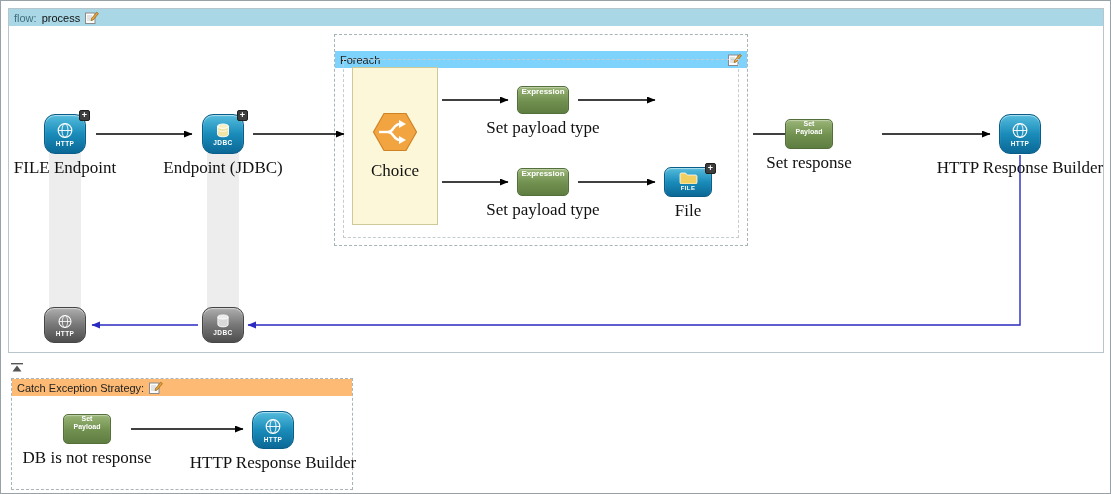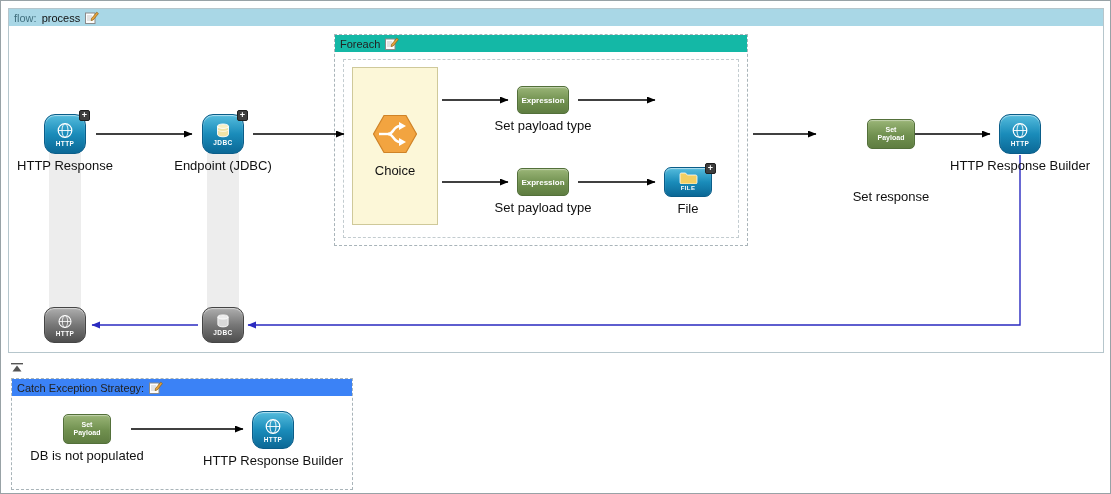--- a/index.html
+++ b/index.html
@@ -5,34 +5,34 @@
   html,body{margin:0;padding:0;background:#ffffff;}
   .canvas{position:relative;width:1111px;height:494px;background:#fff;border:1px solid #98a2a6;font-family:"Liberation Sans",sans-serif;overflow:hidden;box-sizing:border-box;}
   .canvas *{box-sizing:border-box;}
   .flow-panel{position:absolute;left:7px;top:7px;width:1096px;height:345px;border:1px solid #b6c6cc;background:#fff;z-index:0;}
   .scope-header{display:flex;align-items:center;gap:5px;height:17px;padding:2px 5px;font-size:11px;color:#222;}
   .flow-header{position:absolute;left:0;top:0;width:100%;background:#a9d7e6;}
   .flow-label{color:#41707f;}
   .flow-name{color:#111;}
   .lane{position:absolute;width:32px;background:#ededed;z-index:1;}
   .foreach-box{position:absolute;left:333px;top:33px;width:414px;height:212px;border:1px dashed #a9b4b9;background:#fff;z-index:1;}
-  .foreach-header{position:absolute;left:0;top:0;width:100%;background:#14b8a6;}
+  .foreach-header{position:absolute;left:0;top:16px;width:100%;background:#7dd3fc;justify-content:space-between;}
   .inner-dashed{position:absolute;left:8px;top:24px;width:396px;height:179px;border:1px dashed #c3ccd0;}
   .exception-box{position:absolute;left:10px;top:377px;width:342px;height:112px;border:1px dashed #a9b4b9;background:#fff;z-index:1;}
-  .exception-header{position:absolute;left:0;top:0;width:100%;background:#3b82f6;}
+  .exception-header{position:absolute;left:0;top:0;width:100%;background:#fdba74;}
   .connectors{position:absolute;left:0;top:0;z-index:3;pointer-events:none;}
   .node{position:absolute;display:flex;flex-direction:column;align-items:center;z-index:4;}
-  .caption{margin-top:4px;font-size:13px;color:#111;white-space:nowrap;}
+  .caption{margin-top:4px;font-size:17px;color:#111;white-space:nowrap;font-family:Liberation Serif, serif;}
   .ep{position:relative;display:flex;flex-direction:column;align-items:center;justify-content:center;gap:1px;color:#fff;}
   .ep-big{width:42px;height:40px;border-radius:11px;}
   .ep-blue{background:linear-gradient(180deg,#55bcdd 0%,#1a8cba 50%,#0b6896 100%);border:1px solid #0a5d89;box-shadow:inset 0 1px 1px rgba(255,255,255,.55);}
   .ep-gray{background:linear-gradient(180deg,#aeaeae 0%,#777777 50%,#4e4e4e 100%);border:1px solid #454545;box-shadow:inset 0 1px 1px rgba(255,255,255,.5);}
   .ep-resp{width:42px;height:36px;border-radius:10px;}
   .ep-text{font-size:6.5px;font-weight:bold;letter-spacing:.4px;line-height:7px;}
-  .mini{position:relative;display:flex;flex-direction:column;align-items:center;justify-content:center;color:#fff;border-radius:5px;background:linear-gradient(180deg,#9ab577 0%,#70904f 55%,#5f7d41 100%);border:1px solid #53703a;box-shadow:inset 0 1px 1px rgba(255,255,255,.4);}
+  .mini{position:relative;display:flex;flex-direction:column;align-items:center;color:#fff;border-radius:5px;background:linear-gradient(180deg,#9ab577 0%,#70904f 55%,#5f7d41 100%);border:1px solid #53703a;box-shadow:inset 0 1px 1px rgba(255,255,255,.4);}
   .mini-expr{width:52px;height:28px;font-size:8px;font-weight:bold;}
   .mini-sp{width:48px;height:30px;font-size:7px;font-weight:bold;line-height:8px;}
   .msg{width:48px;height:30px;border-radius:7px;gap:1px;}
   .plus-badge{position:absolute;top:-5px;right:-5px;width:11px;height:11px;background:#3d3d3d;border:1px solid #1f1f1f;border-radius:2px;color:#fff;font-size:9px;font-weight:bold;line-height:9px;text-align:center;z-index:5;}
   .warn-badge{position:absolute;left:-7px;bottom:-5px;width:13px;height:11px;z-index:5;}
   .warn-mark{position:absolute;left:0;right:0;top:3px;text-align:center;font-style:normal;font-size:7px;line-height:8px;font-weight:bold;color:#6b4e00;}
   .choice-area{position:absolute;left:351px;top:66px;width:86px;height:158px;background:#fcf7d8;border:1px solid #cfc99a;display:flex;flex-direction:column;align-items:center;justify-content:center;gap:9px;z-index:2;}
   .collapse-toggle{position:absolute;left:10px;top:357px;width:14px;height:10px;z-index:2;cursor:pointer;}
   .edit-ic{cursor:pointer;flex:0 0 auto;}
 </style>
@@ -129,21 +129,21 @@
   <div class="node" style="left:4px;top:113px;width:120px;">
     <div class="ep ep-big ep-blue">
       <svg width="18" height="17" viewBox="0 0 18 17">
         <circle cx="9" cy="8.5" r="6.8" fill="none" stroke="#fff" stroke-width="1.2"></circle>
         <ellipse cx="9" cy="8.5" rx="3" ry="6.8" fill="none" stroke="#fff" stroke-width="0.9"></ellipse>
         <line x1="2.2" y1="8.5" x2="15.8" y2="8.5" stroke="#fff" stroke-width="0.9"></line>
       </svg>
       <span class="ep-text">HTTP</span>
       <span class="plus-badge">+</span>
     </div>
-    <div class="caption">HTTP Response</div>
+    <div class="caption">FILE Endpoint</div>
   </div>
 
   <div class="node" style="left:162px;top:113px;width:120px;">
     <div class="ep ep-big ep-blue">
       <svg width="16" height="15" viewBox="0 0 16 15">
         <path d="M2.5 3.2 v8.2 c0 1.4 2.5 2.4 5.5 2.4 s5.5 -1 5.5 -2.4 v-8.2" fill="#efe3a6" stroke="#fff" stroke-width="0.9"></path>
         <ellipse cx="8" cy="3.2" rx="5.5" ry="2.2" fill="#f7efc4" stroke="#fff" stroke-width="0.9"></ellipse>
         <path d="M2.5 6.8 c1 1 3 1.6 5.5 1.6 s4.5 -0.6 5.5 -1.6" fill="none" stroke="#fff" stroke-width="0.7"></path>
       </svg>
       <span class="ep-text">JDBC</span>
@@ -171,21 +171,21 @@
     <div class="ep msg ep-blue">
       <svg width="19" height="12" viewBox="0 0 19 12">
         <path d="M1 2.5 c0 -0.8 0.5 -1.5 1.3 -1.5 h4.2 l1.8 2 h8.2 c0.8 0 1.5 0.6 1.5 1.4 v6.1 c0 0.8 -0.7 1.5 -1.5 1.5 H2.5 C1.7 12 1 11.3 1 10.5 z" fill="#f2cf63" stroke="#fff" stroke-width="0.8"></path>
       </svg>
       <span class="ep-text" style="font-size:6px;">FILE</span>
       <span class="plus-badge">+</span>
     </div>
     <div class="caption">File</div>
   </div>
 
-  <div class="node" style="left:830px;top:118px;width:120px;gap:36px;">
+  <div class="node" style="left:748px;top:118px;width:120px;">
     <div class="mini mini-sp">
       <span>Set</span>
       <span>Payload</span>
     </div>
     <div class="caption">Set response</div>
   </div>
 
   <div class="node" style="left:944px;top:113px;width:150px;">
     <div class="ep ep-big ep-blue">
       <svg width="18" height="17" viewBox="0 0 18 17">
@@ -217,21 +217,21 @@
       </svg>
       <span class="ep-text">JDBC</span>
     </div>
   </div>
 
   <div class="node" style="left:26px;top:413px;width:120px;">
     <div class="mini mini-sp">
       <span>Set</span>
       <span>Payload</span>
     </div>
-    <div class="caption">DB is not populated</div>
+    <div class="caption">DB is not response</div>
   </div>
 
   <div class="node" style="left:197px;top:410px;width:150px;">
     <div class="ep ep-big ep-blue" style="height:38px;">
       <svg width="18" height="17" viewBox="0 0 18 17">
         <circle cx="9" cy="8.5" r="6.8" fill="none" stroke="#fff" stroke-width="1.2"></circle>
         <ellipse cx="9" cy="8.5" rx="3" ry="6.8" fill="none" stroke="#fff" stroke-width="0.9"></ellipse>
         <line x1="2.2" y1="8.5" x2="15.8" y2="8.5" stroke="#fff" stroke-width="0.9"></line>
       </svg>
       <span class="ep-text">HTTP</span>

